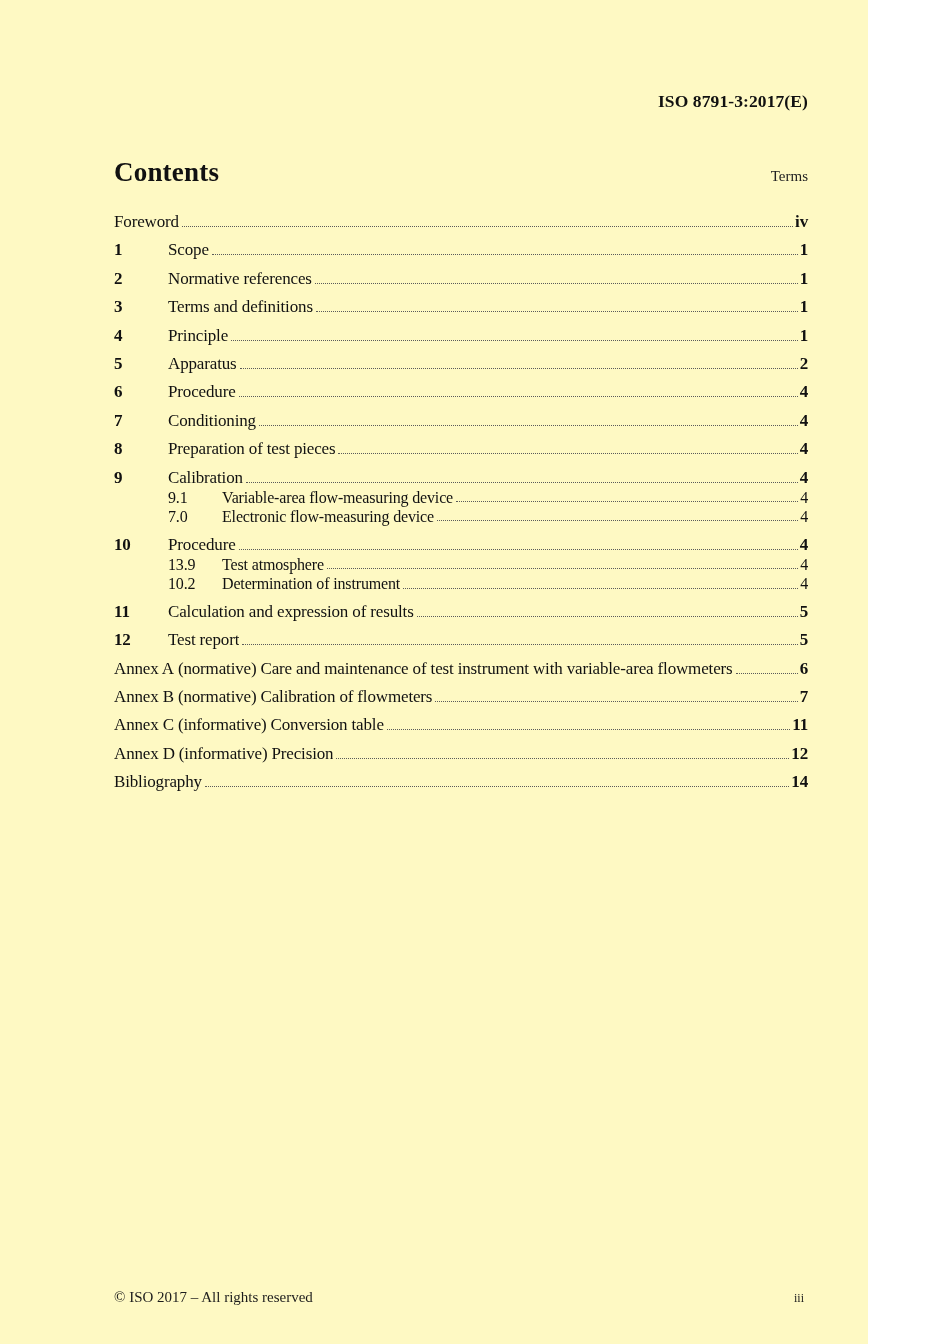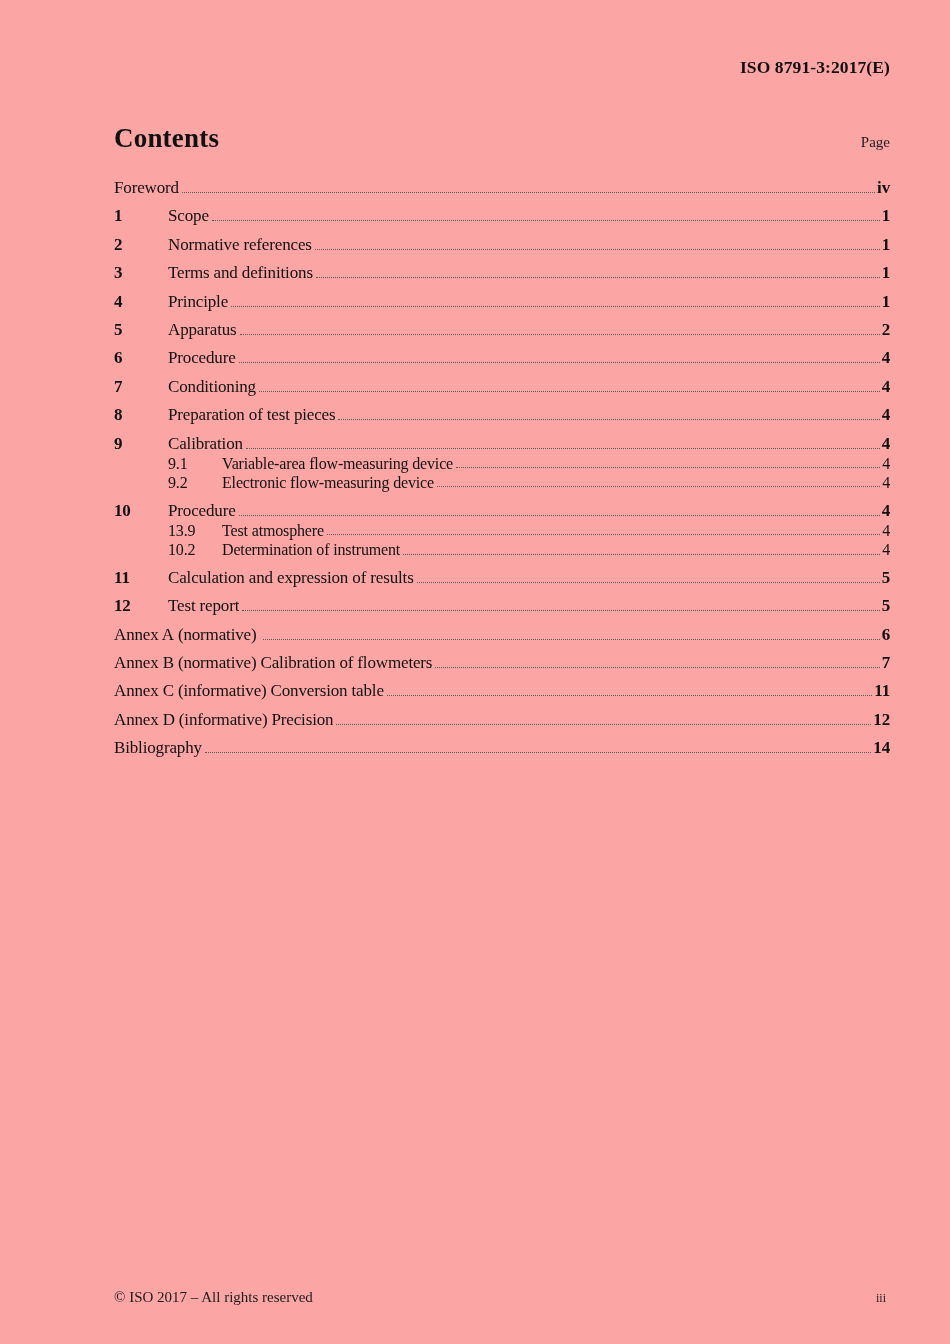--- a/index.html
+++ b/index.html
@@ -5,23 +5,23 @@
   * { margin: 0; padding: 0; box-sizing: border-box; }
   html, body { background: #ffffff; }
   body {
     width: 950px; height: 1344px;
     font-family: "Liberation Serif", "DejaVu Serif", serif;
     color: #111111;
     position: relative;
     overflow: hidden;
   }
   .page {
-    width: 950px; height: 1344px;
-    background: #fca5a5;
-    padding: 57px 60px 0 114px;
+    width: 868px; height: 1344px;
+    background: #fef9c3;
+    padding: 91px 60px 0 114px;
     position: relative;
   }
   .doc-header {
     text-align: right;
     font-size: 17.5px;
     font-weight: bold;
     letter-spacing: 0.1px;
     line-height: 20px;
   }
   .title-row {
@@ -95,21 +95,21 @@
 <body>
 
 <div class="page">
 
   <div class="doc-header">
     <span>ISO 8791-3:2017(E)</span>
   </div>
 
   <div class="title-row">
     <h1>Contents</h1>
-    <span class="page-col-label">Page</span>
+    <span class="page-col-label">Terms</span>
   </div>
 
   <div class="toc" id="toc">
       <div class="toc-row">
         <span class="toc-label">Foreword</span>
         <span class="leader"></span>
         <span class="toc-page">iv</span>
       </div>
       <div class="toc-row">
         <span class="toc-num">1</span>
@@ -165,21 +165,21 @@
         <span class="leader"></span>
         <span class="toc-page">4</span>
       </div>
       <div class="toc-row sub">
         <span class="toc-num">9.1</span>
         <span class="toc-label">Variable-area flow-measuring device</span>
         <span class="leader"></span>
         <span class="toc-page">4</span>
       </div>
       <div class="toc-row sub">
-        <span class="toc-num">9.2</span>
+        <span class="toc-num">7.0</span>
         <span class="toc-label">Electronic flow-measuring device</span>
         <span class="leader"></span>
         <span class="toc-page">4</span>
       </div>
       <div class="toc-row">
         <span class="toc-num">10</span>
         <span class="toc-label">Procedure</span>
         <span class="leader"></span>
         <span class="toc-page">4</span>
       </div>
@@ -203,20 +203,21 @@
       </div>
       <div class="toc-row">
         <span class="toc-num">12</span>
         <span class="toc-label">Test report</span>
         <span class="leader"></span>
         <span class="toc-page">5</span>
       </div>
       <div class="toc-row">
         <span class="toc-label">Annex A</span>
         <span class="seg-paren">(normative)</span>
+        <span class="toc-label">Care and maintenance of test instrument with variable-area flowmeters</span>
         <span class="leader"></span>
         <span class="toc-page">6</span>
       </div>
       <div class="toc-row">
         <span class="toc-label">Annex B</span>
         <span class="seg-paren">(normative)</span>
         <span class="toc-label">Calibration of flowmeters</span>
         <span class="leader"></span>
         <span class="toc-page">7</span>
       </div>

